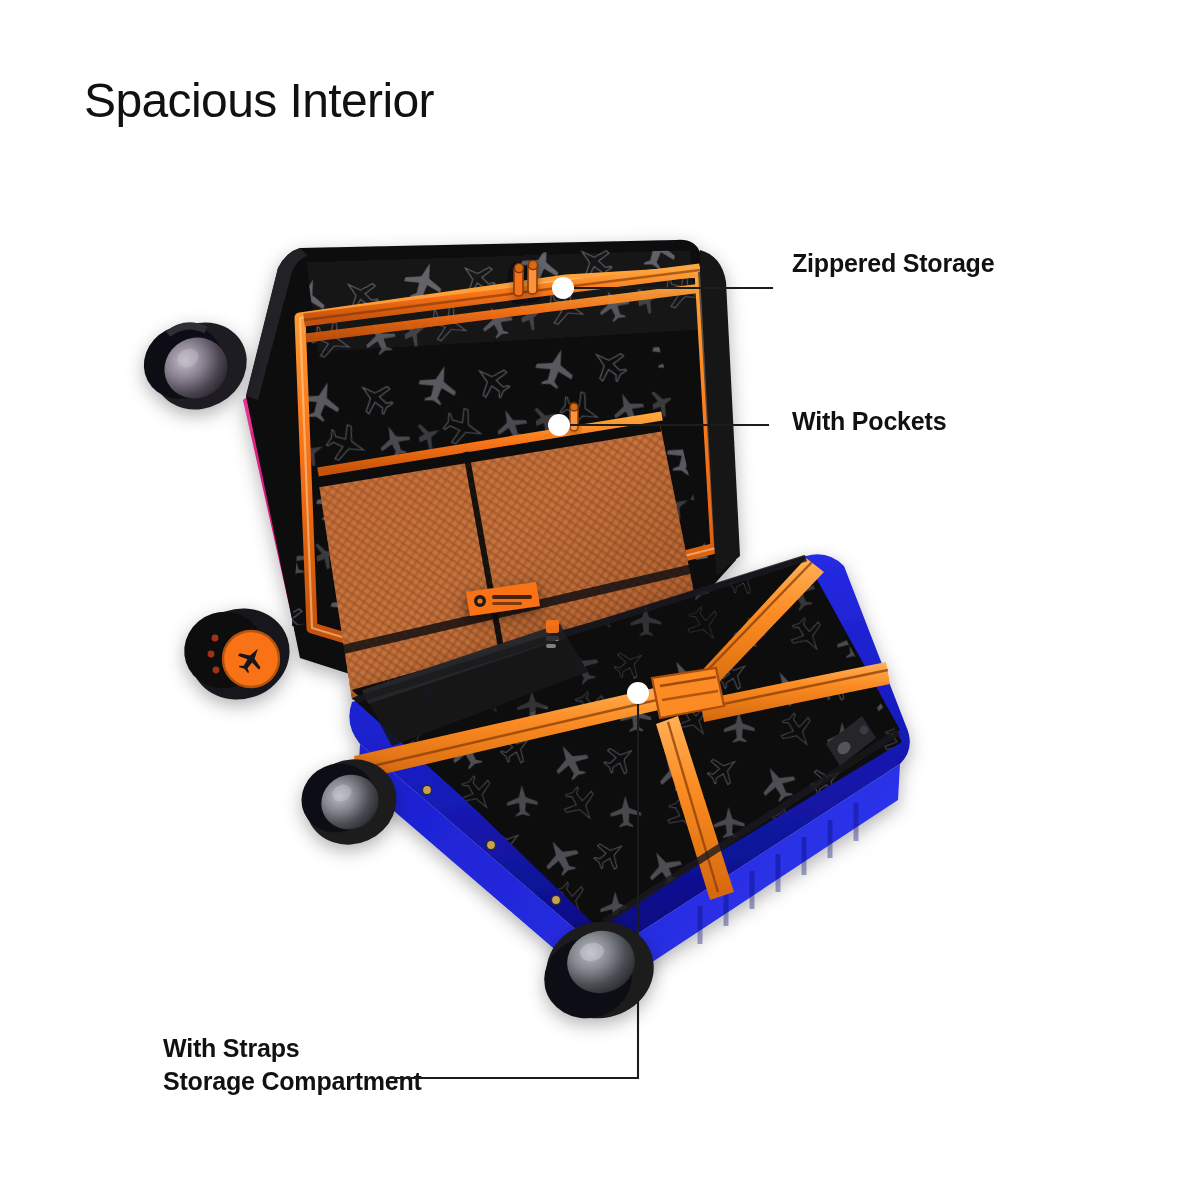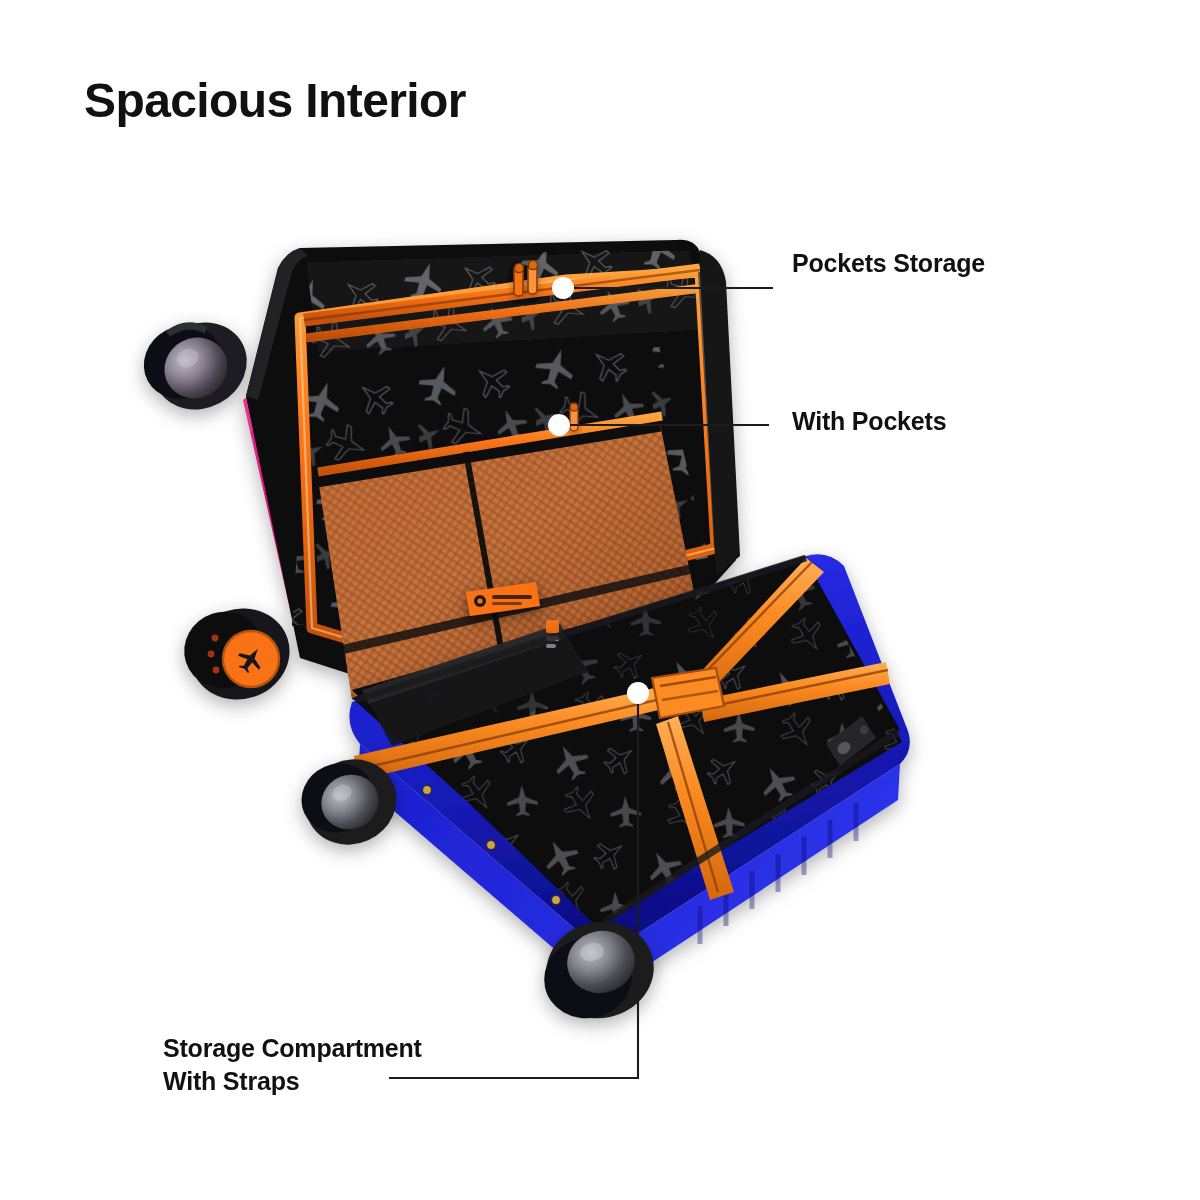--- a/index.html
+++ b/index.html
@@ -6,21 +6,21 @@
   html,body { background:#ffffff; }
   body {
     width:1200px; height:1200px; position:relative; overflow:hidden;
     font-family:"Liberation Sans", sans-serif;
     background:#ffffff;
   }
   #stage { position:absolute; inset:0; }
 
   .page-title {
     position:absolute; left:84px; top:76px;
-    font-size:48px; font-weight:700; letter-spacing:-0.6px;
+    font-size:48px; font-weight:400; letter-spacing:-0.6px;
     color:#111111; line-height:1.05; white-space:nowrap;
   }
 
   .callout { position:absolute; font-size:25px; font-weight:700;
              color:#111111; line-height:1.30; letter-spacing:-0.2px; }
   .callout .ln { display:block; white-space:nowrap; }
 
   #callout-zip  { left:792px; top:247px; }
   #callout-mesh { left:792px; top:405px; }
   #callout-strap{ left:163px; top:1032px; }
@@ -301,25 +301,25 @@
     <line class="leader" x1="562" y1="425" x2="768" y2="425"></line>
     <circle class="dot" cx="559" cy="425" r="11"></circle>
 
     <polyline class="leader" points="638,697 638,1078 390,1078"></polyline>
     <circle class="dot" cx="638" cy="693" r="11"></circle>
   </svg>
 
   <div class="page-title">Spacious Interior</div>
 
   <div class="callout" id="callout-zip">
-    <span class="ln">Pockets Storage</span>
+    <span class="ln">Zippered Storage</span>
   </div>
 
   <div class="callout" id="callout-mesh">
     <span class="ln">With Pockets</span>
   </div>
 
   <div class="callout" id="callout-strap">
+    <span class="ln">With Straps</span>
     <span class="ln">Storage Compartment</span>
-    <span class="ln">With Straps</span>
   </div>
 
 </div>
 
 </body></html>

